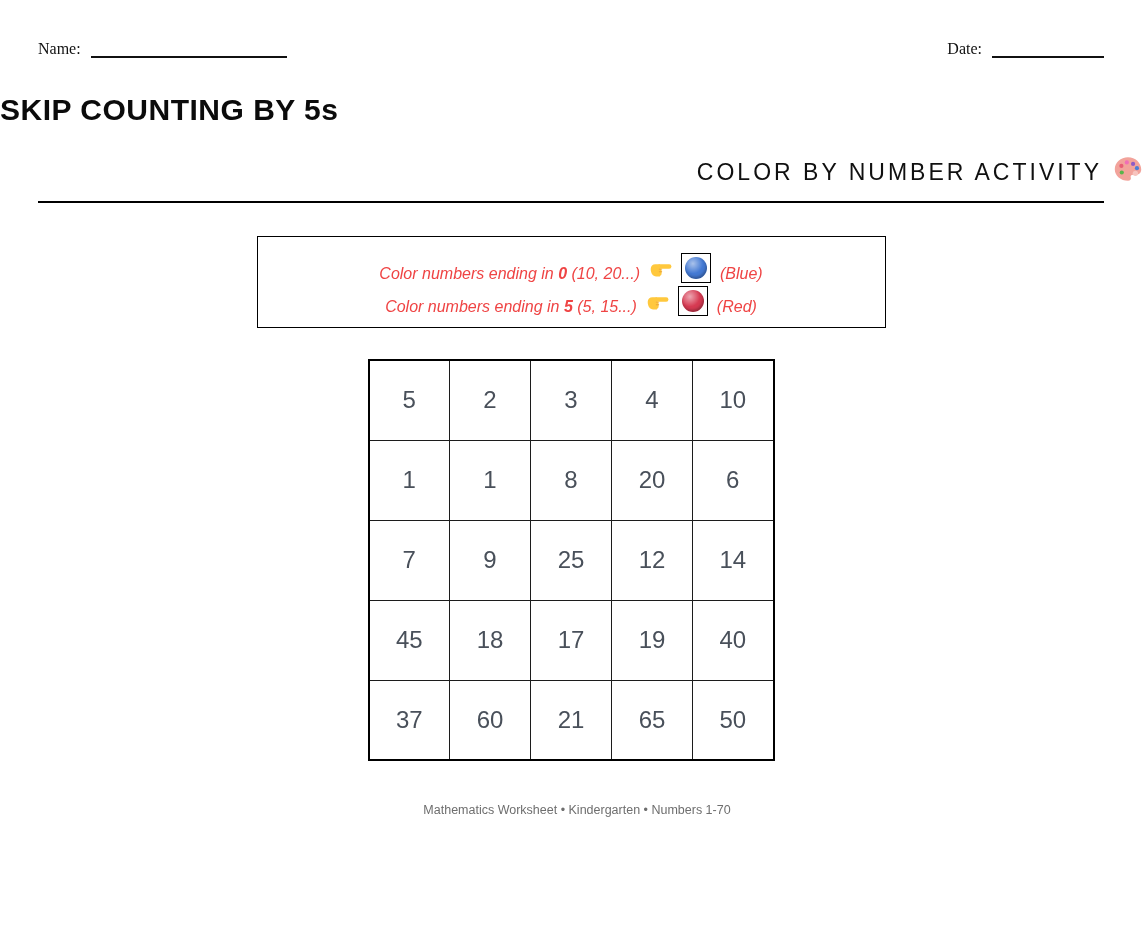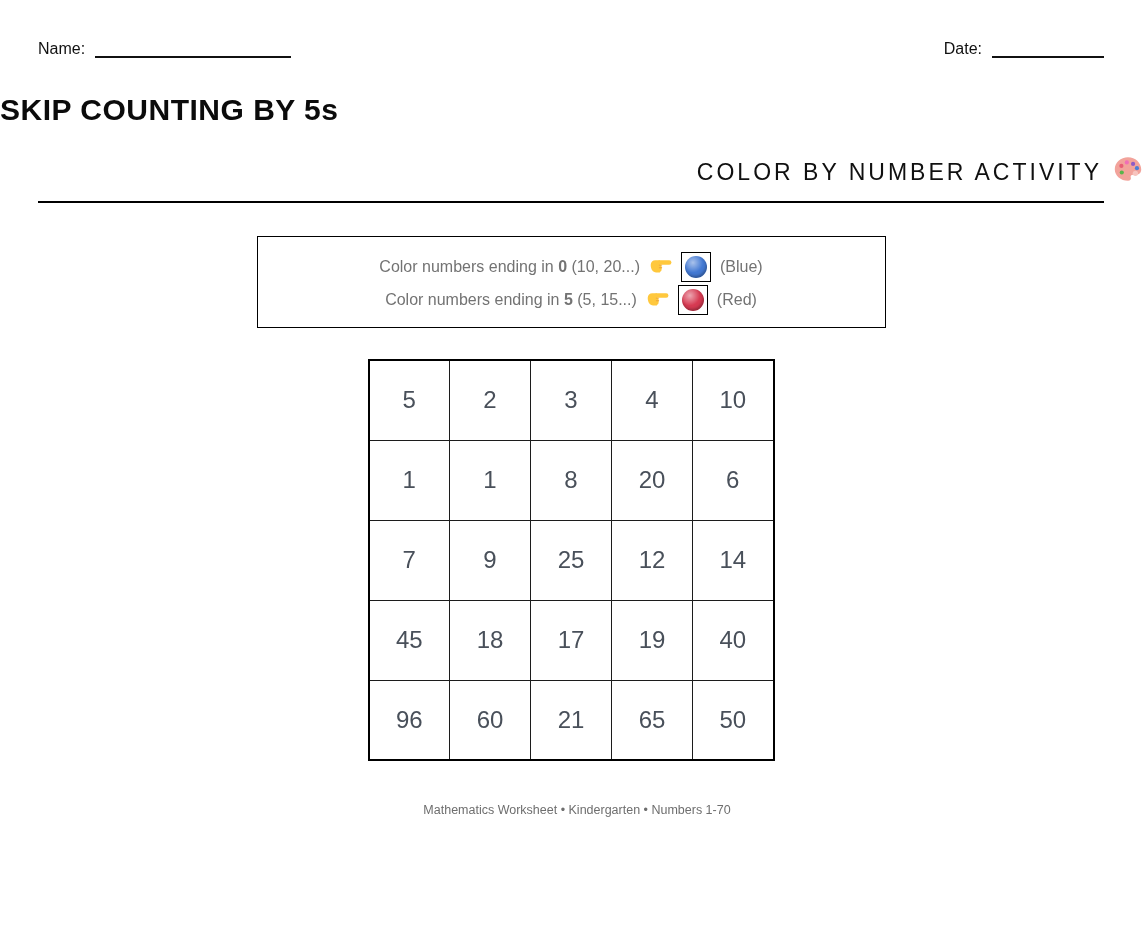--- a/index.html
+++ b/index.html
@@ -6,21 +6,21 @@
   html,body { background:#ffffff; }
   body {
     width:1142px; height:925px;
     font-family:"Liberation Sans", sans-serif;
     color:#111; position:relative; overflow:hidden;
   }
 
   
   .header-row {
     display:flex; justify-content:space-between; align-items:flex-end;
-    padding:40px 38px 0 38px; font-size:16px;
+    padding:40px 38px 0 38px; font-size:16px;font-family:Liberation Serif, serif;
   }
   .field { display:flex; align-items:flex-end; gap:10px; }
   .field-label { line-height:18px; }
   .blank-line { display:inline-block; border-bottom:2px solid #111; height:16px; }
   .name-line { width:196px; }
   .date-line { width:112px; }
 
   
   .page-title {
     text-align:left; font-size:30px; font-weight:bold;
@@ -37,22 +37,22 @@
   }
 
   
   .instruction-box {
     width:629px; margin:33px auto 0 auto;
     border:1.5px solid #000;
     padding:14px 10px 11px 10px;
     display:flex; flex-direction:column; align-items:center; gap:1px;
   }
   .instruction-line {
-    display:flex; align-items:center; gap:9px;
-    font-size:16px; height:32px; color:#737373;
+    display:flex; align-items:flex-end; gap:9px;
+    font-size:16px; height:32px; color:#ef4444;font-style:italic;
   }
   .instr-digit { font-weight:bold; }
   .swatch-box {
     width:30px; height:30px; border:1.5px solid #000;
     display:flex; align-items:center; justify-content:center;
     background:#fff;
   }
   .swatch-circle {
     width:22px; height:22px; border-radius:50%;
     background:
@@ -176,21 +176,21 @@
         <td>14</td>
       </tr>
       <tr>
         <td>45</td>
         <td>18</td>
         <td>17</td>
         <td>19</td>
         <td>40</td>
       </tr>
       <tr>
-        <td>96</td>
+        <td>37</td>
         <td>60</td>
         <td>21</td>
         <td>65</td>
         <td>50</td>
       </tr>
     </tbody>
 </table>
 
 <div class="page-footer">Mathematics Worksheet • Kindergarten • Numbers 1-70</div>
 

